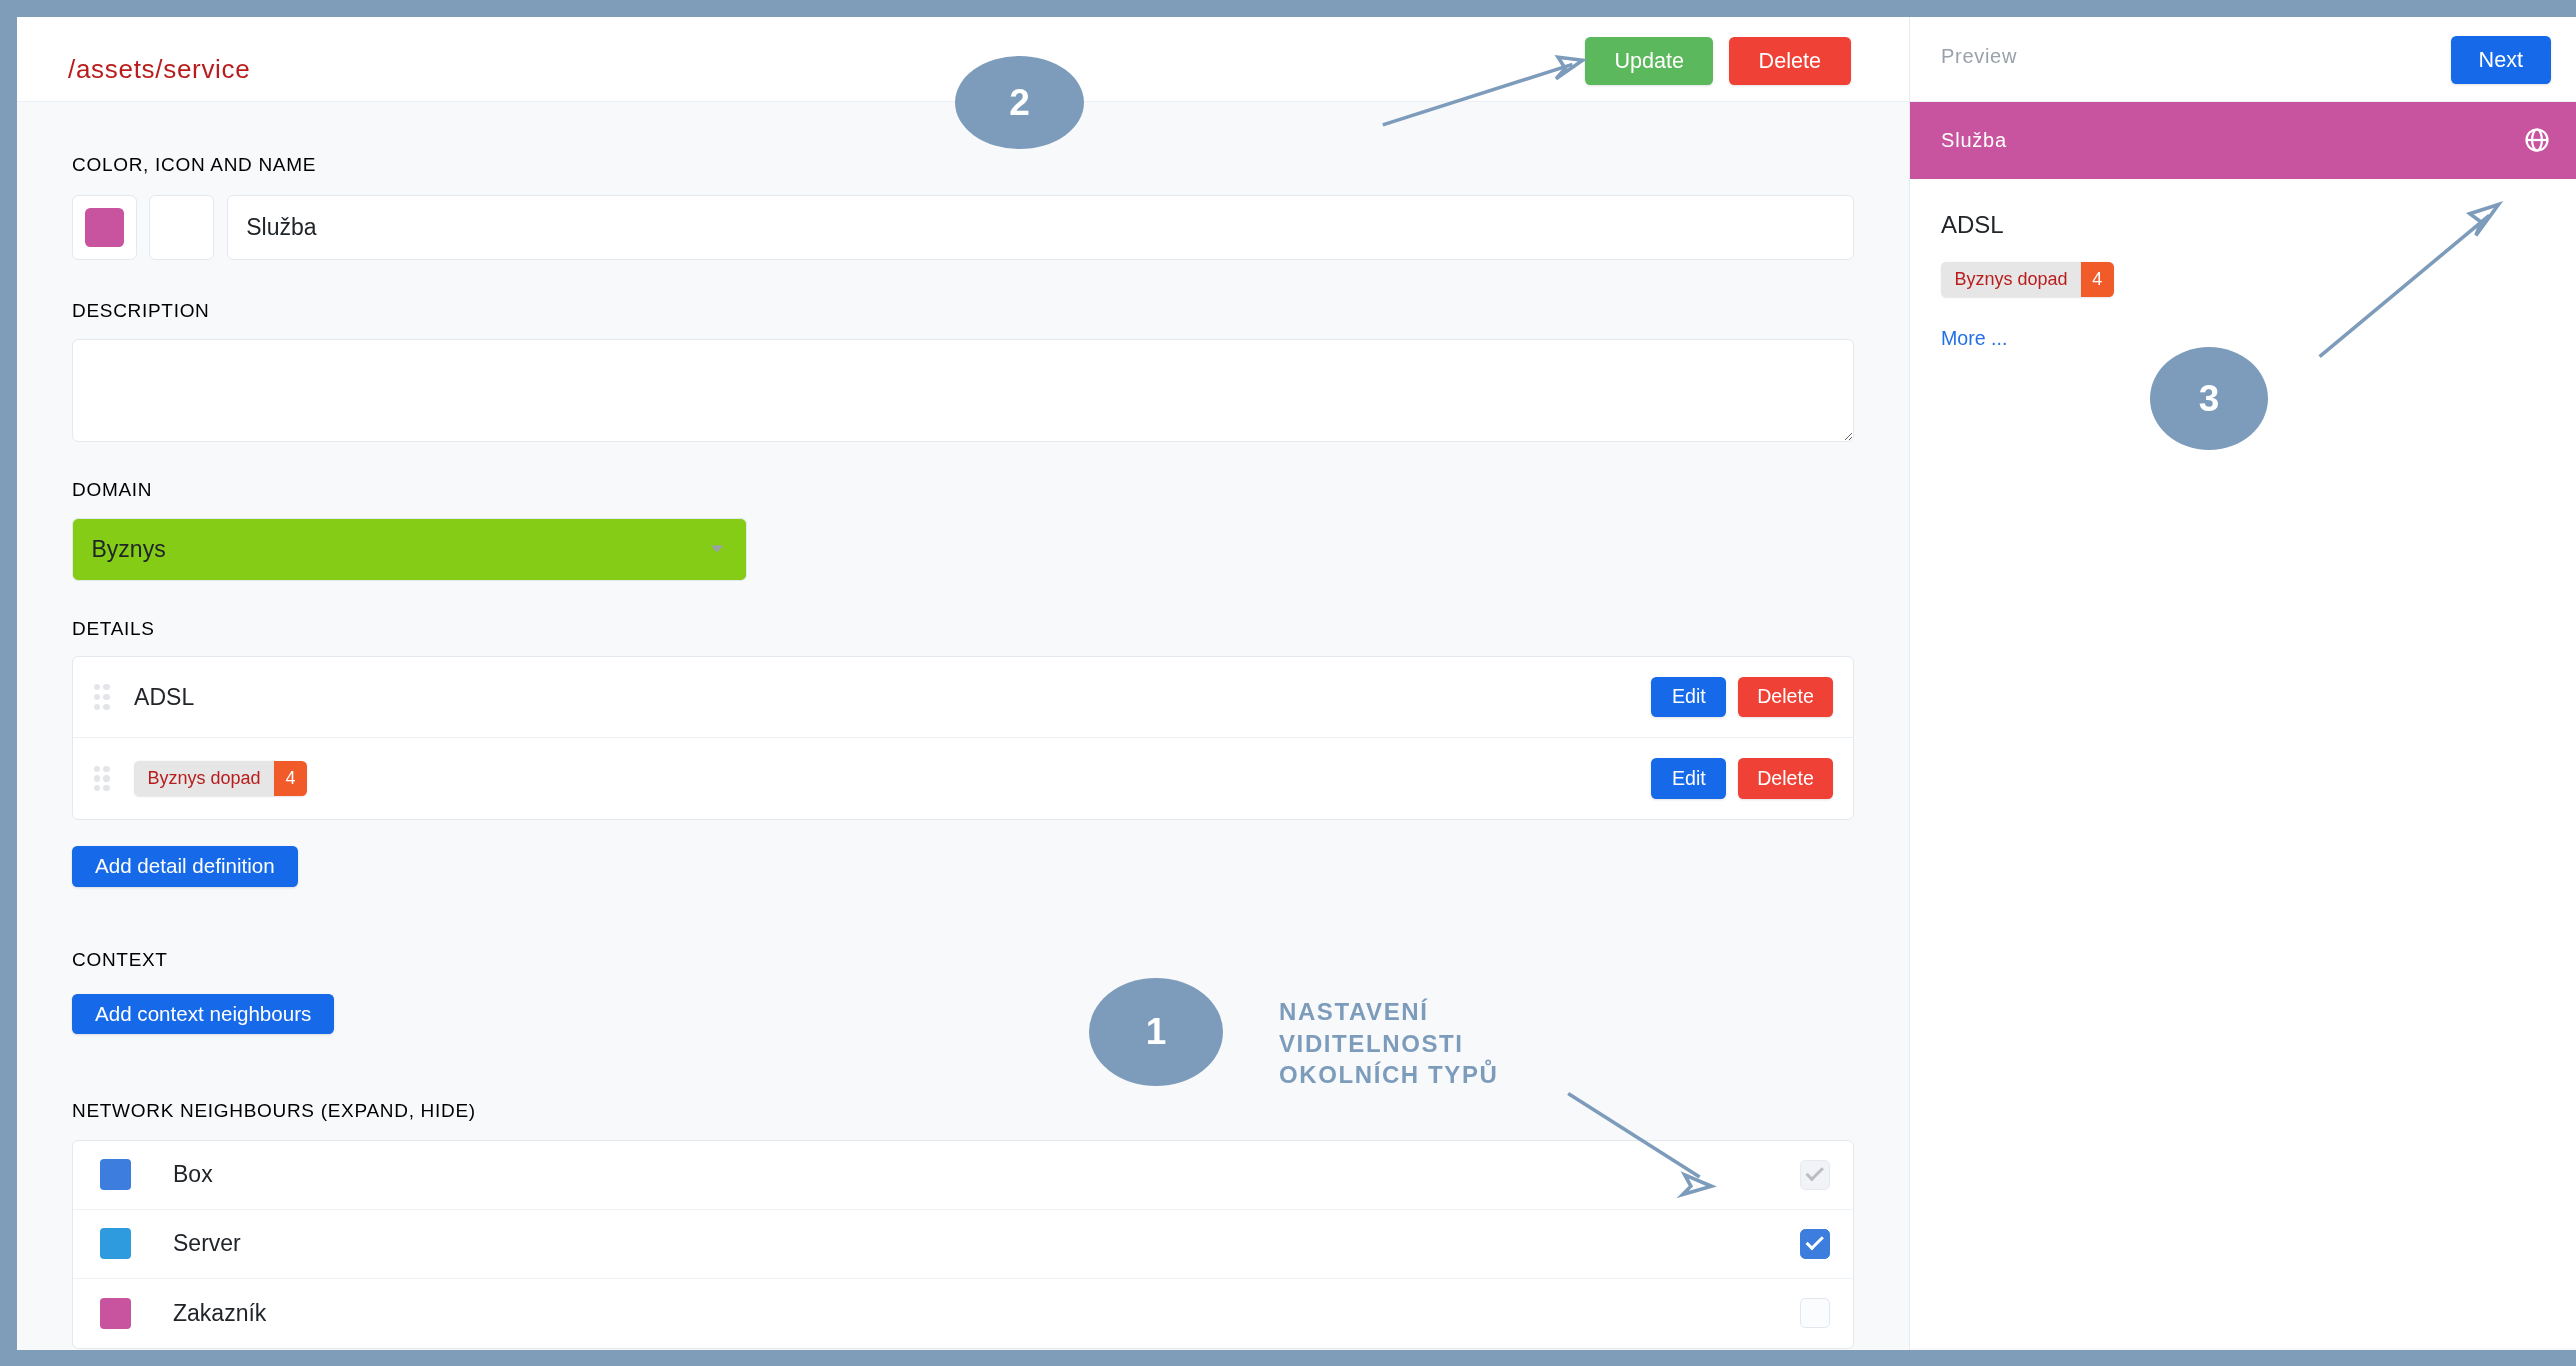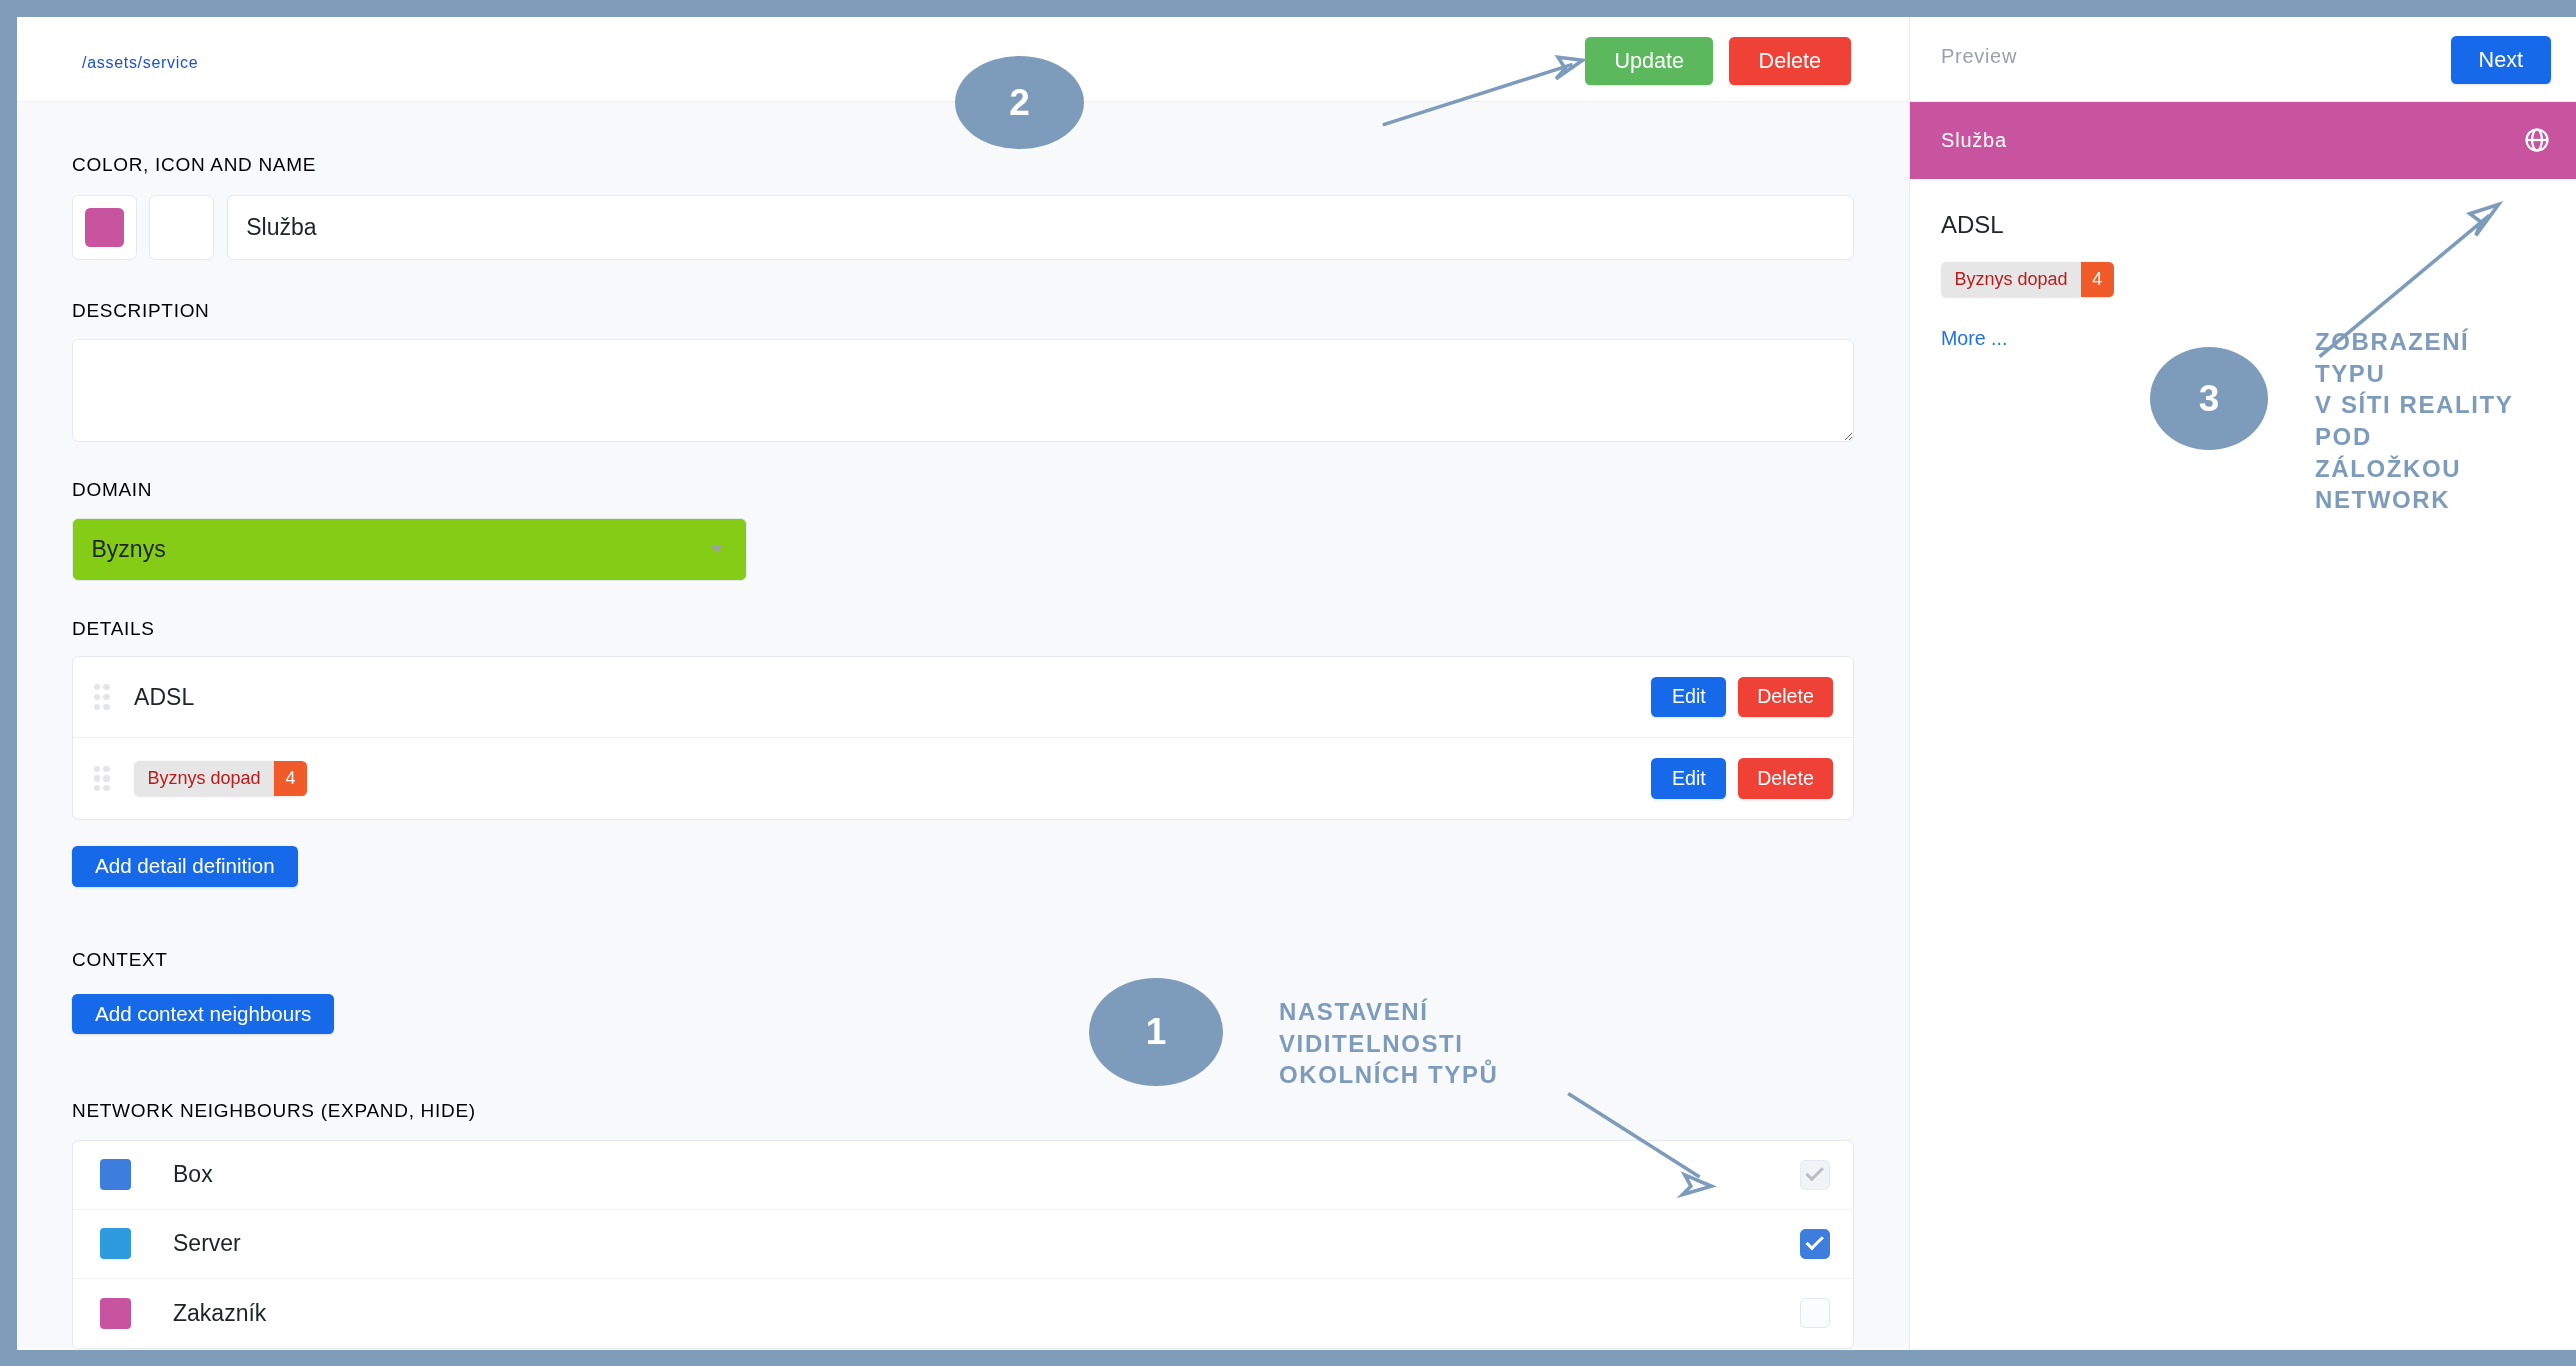--- a/index.html
+++ b/index.html
@@ -29,24 +29,24 @@
     border-right: 1.5px solid #e7eaf1;
   }
   #editor-topbar {
     height: 85px;
     background: #ffffff;
     border-bottom: 1.5px solid #eceff4;
     position: relative;
   }
   .crumb {
     position: absolute;
-    left: 65px; top: 37px;
-    font-size: 16px;
+    left: 51px; top: 37px;
+    font-size: 26px;
     letter-spacing: 0.7px;
-    color: #1d4ed8;
+    color: #b91c1c;
   }
   .top-actions {
     position: absolute;
     right: 58px; top: 19.6px;
     display: flex; gap: 15.5px;
   }
   .btn {
     border: none;
     border-radius: 5.2px;
     color: #fff;
@@ -474,30 +474,20 @@
     <div class="ann-bubble" style="width:129px;height:93px;">2</div>
   </div>
   <svg class="ann ann-svg" style="left:1360px; top:31px;" width="232" height="82" viewBox="0 0 450 160">
     <line x1="10" y1="150" x2="380" y2="32" stroke="#7d9cbb" stroke-width="7"></line>
     <polygon points="400,24 352,18 366,40 348,60" fill="none" stroke="#7d9cbb" stroke-width="7"></polygon>
   </svg>
 
   <div class="ann" style="left:2133px; top:330px; width:118px; height:103px;">
     <div class="ann-bubble" style="width:118px;height:103px;">3</div>
   </div>
-  <div class="ann" style="left:2298px; top:309px;">
-    <div class="ann-text">
-      <div>Zobrazení</div>
-      <div>typu</div>
-      <div>v síti reality</div>
-      <div>pod</div>
-      <div>záložkou</div>
-      <div>Network</div>
-    </div>
-  </div>
   <svg class="ann ann-svg" style="left:2287px; top:170px;" width="206" height="180" viewBox="0 0 400 350">
     <line x1="30" y1="330" x2="360" y2="55" stroke="#7d9cbb" stroke-width="7"></line>
     <polygon points="378,34 322,52 344,68 334,94" fill="none" stroke="#7d9cbb" stroke-width="7"></polygon>
   </svg>
 
   <div class="ann" style="left:1072px; top:961px; width:134px; height:108px;">
     <div class="ann-bubble" style="width:134px;height:108px;">1</div>
   </div>
   <div class="ann" style="left:1262px; top:979px;">
     <div class="ann-text">

